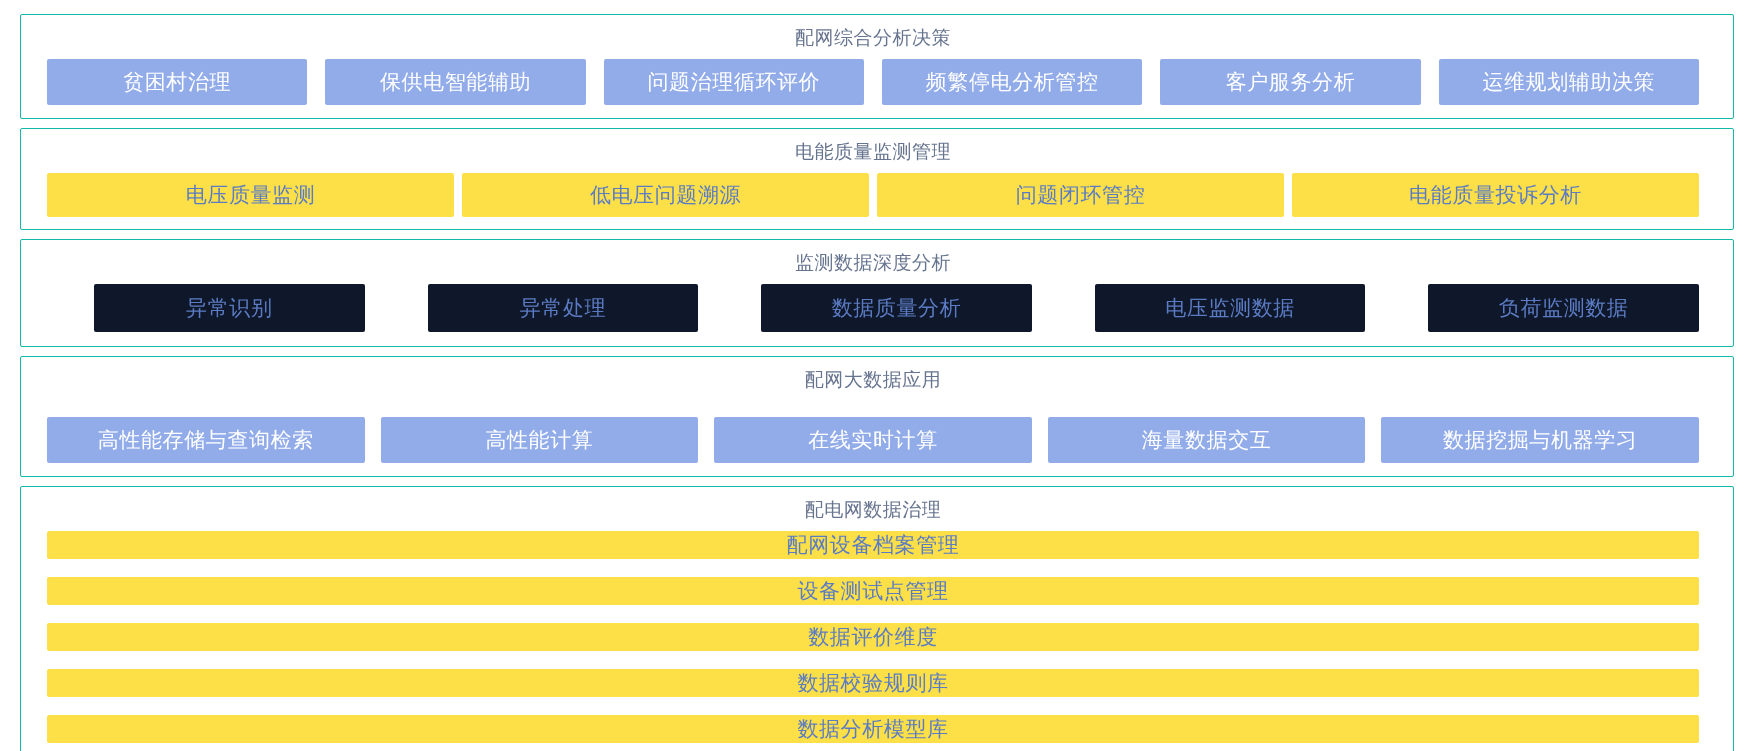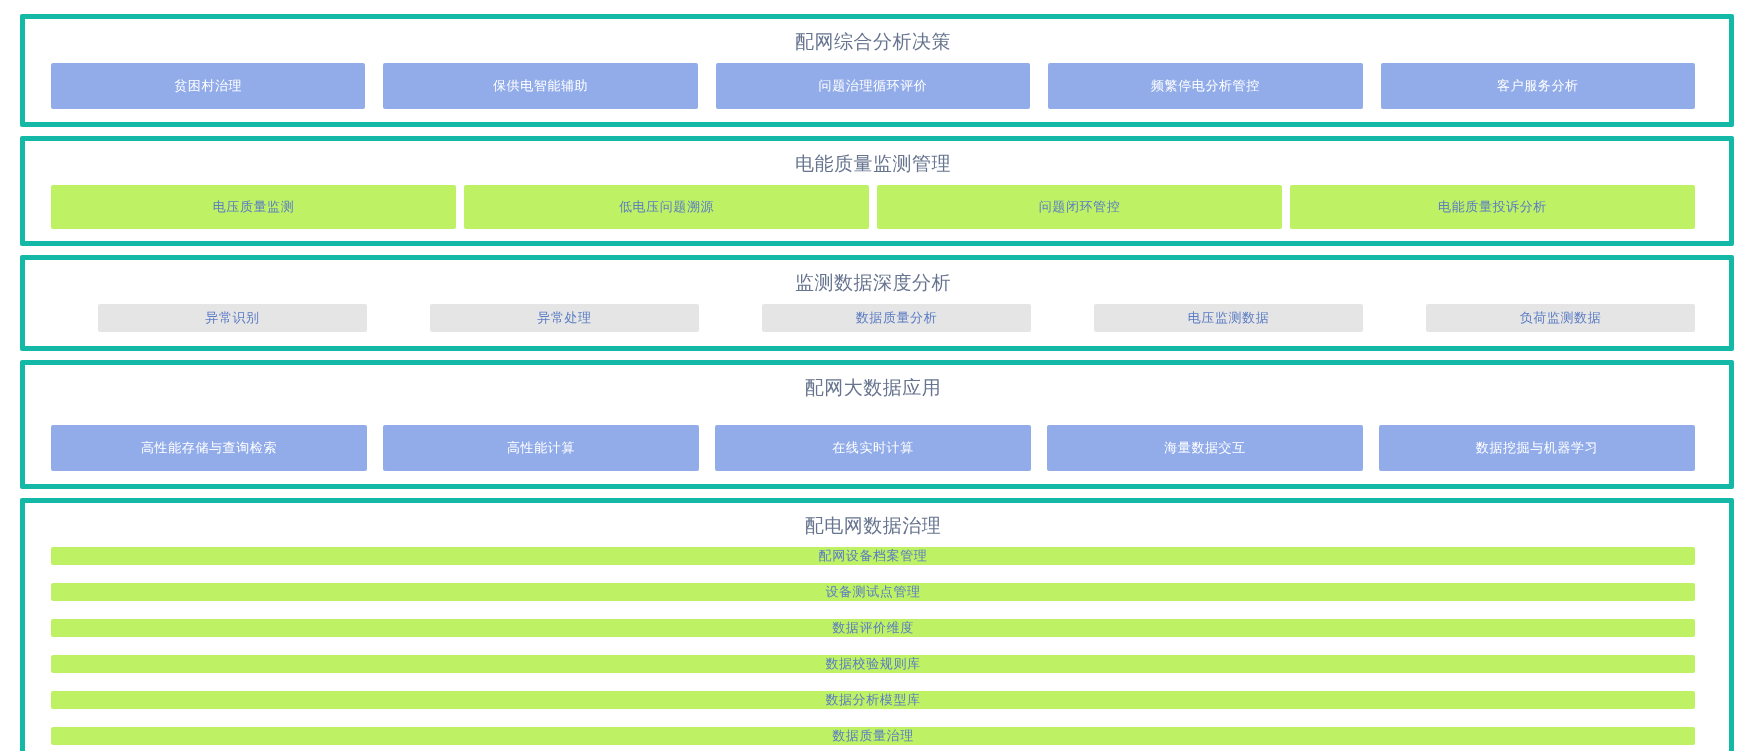--- a/index.html
+++ b/index.html
@@ -20,21 +20,21 @@
     width: 1754px;
     height: 751px;
     box-sizing: border-box;
     padding: 14px 20px 10px 20px;
     display: flex;
     flex-direction: column;
     gap: 9px;
   }
 
   .section {
-    border: 5px solid #14b8a6;
+    border: 1px solid #14b8a6;
     border-radius: 2px;
     background: #ffffff;
     box-sizing: border-box;
     padding: 9px 8px 13px 0;
     display: flex;
     flex-direction: column;
   }
 
   .section-title {
     text-align: center;
@@ -54,51 +54,51 @@
     gap: 18px;
   }
   .row + .row {
     margin-top: 9px;
   }
 
   .item {
     flex: 1 1 0;
     min-width: 0;
     text-align: center;
-    font-size: 13px;
+    font-size: 21px;
     letter-spacing: 0.6px;
     border-radius: 2px;
     display: flex;
     align-items: center;
     justify-content: center;
     cursor: pointer;
     user-select: none;
     white-space: nowrap;
     box-sizing: border-box;
   }
 
   
   .v-blue .item {
     background: #92acea;
     color: #ffffff;
     height: 46px;
   }
 
   
   .v-lavender .item {
-    background: #bef264;
+    background: #fde047;
     color: #5b7cc4;
     height: 44px;
   }
 
   
   .v-mint .item {
-    background: #e5e5e5;
+    background: #0f172a;
     color: #5b7cc4;
-    height: 28px;
+    height: 48px;
     margin-left: 47px;
   }
 
   
   .sec-1 .row { gap: 18px; padding: 0 26px; }
   .sec-2 .row { gap: 8px; padding: 0 26px; }
   .sec-3 .row { gap: 16px; padding: 0 26px; }
   .sec-4 .row { gap: 16px; padding: 0 26px; margin-top: 16px; }
   .sec-5 .row { gap: 18px; padding: 0 26px; flex-direction: column; }
 
@@ -111,20 +111,21 @@
 
 <div id="page">
     <div class="section v-blue sec-1">
       <div class="section-title">配网综合分析决策</div>
       <div class="row">
         <div class="item">贫困村治理</div>
         <div class="item">保供电智能辅助</div>
         <div class="item">问题治理循环评价</div>
         <div class="item">频繁停电分析管控</div>
         <div class="item">客户服务分析</div>
+        <div class="item">运维规划辅助决策</div>
       </div>
     </div>
     <div class="section v-lavender sec-2">
       <div class="section-title">电能质量监测管理</div>
       <div class="row">
         <div class="item">电压质量监测</div>
         <div class="item">低电压问题溯源</div>
         <div class="item">问题闭环管控</div>
         <div class="item">电能质量投诉分析</div>
       </div>

